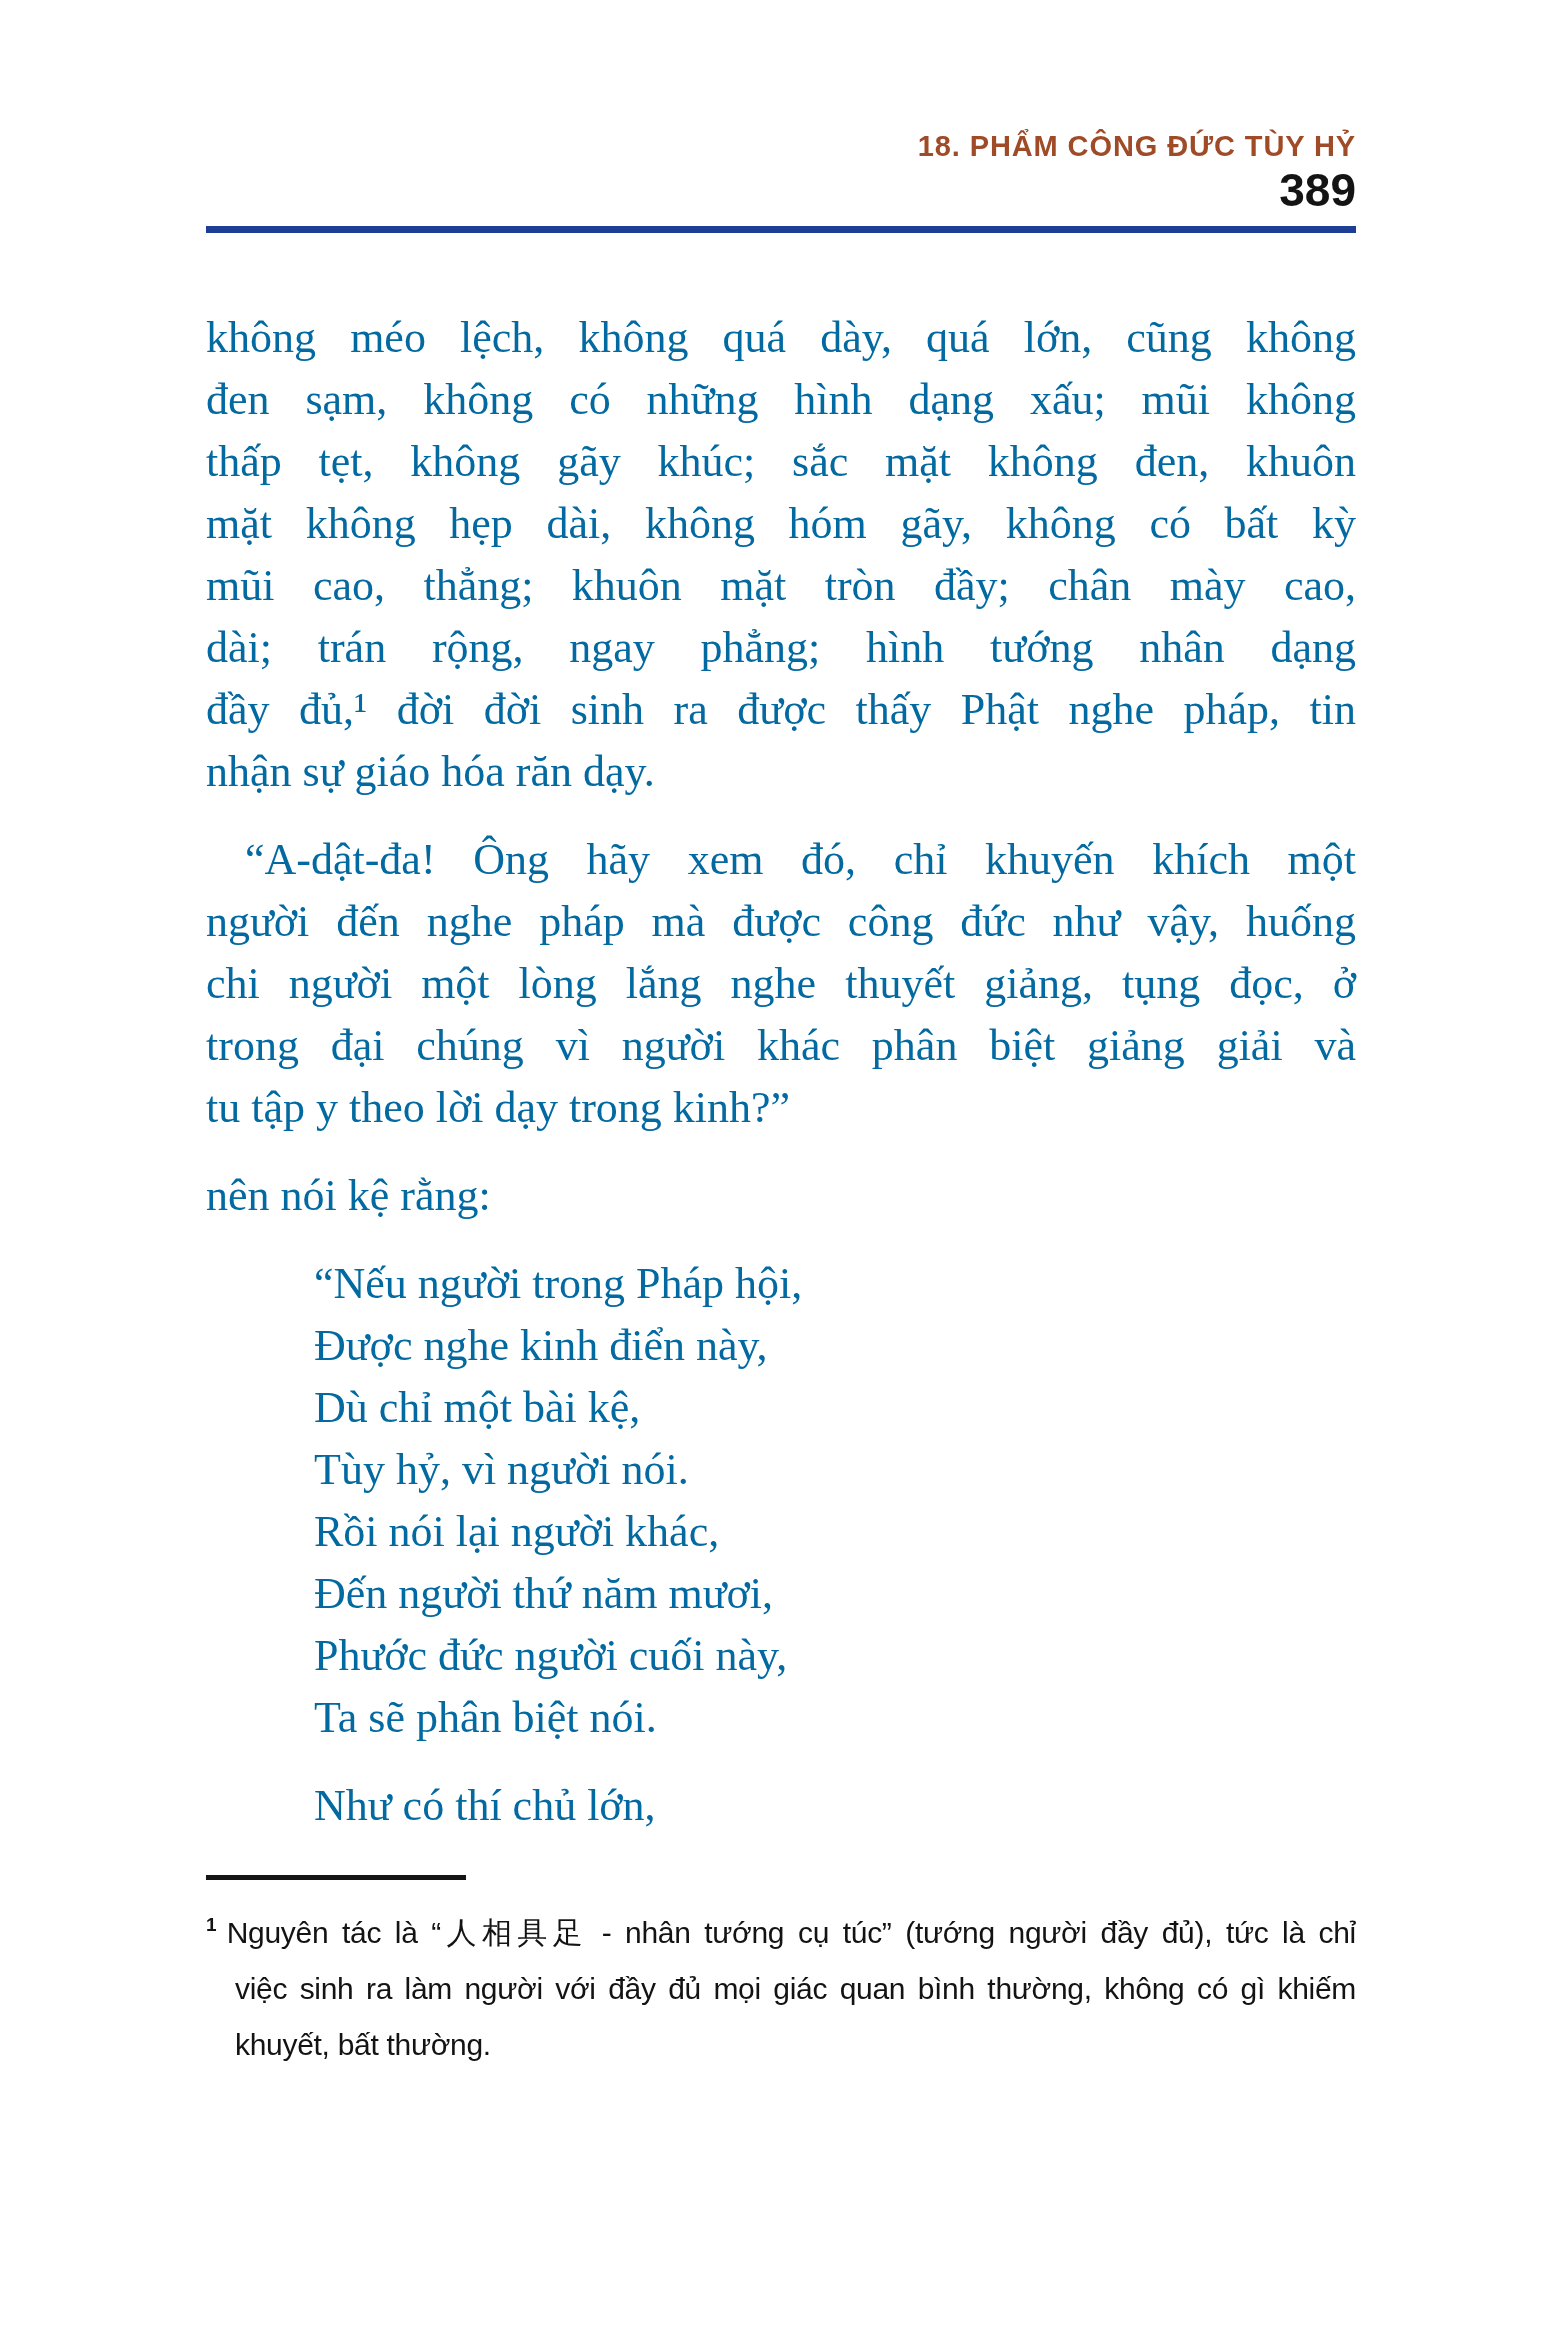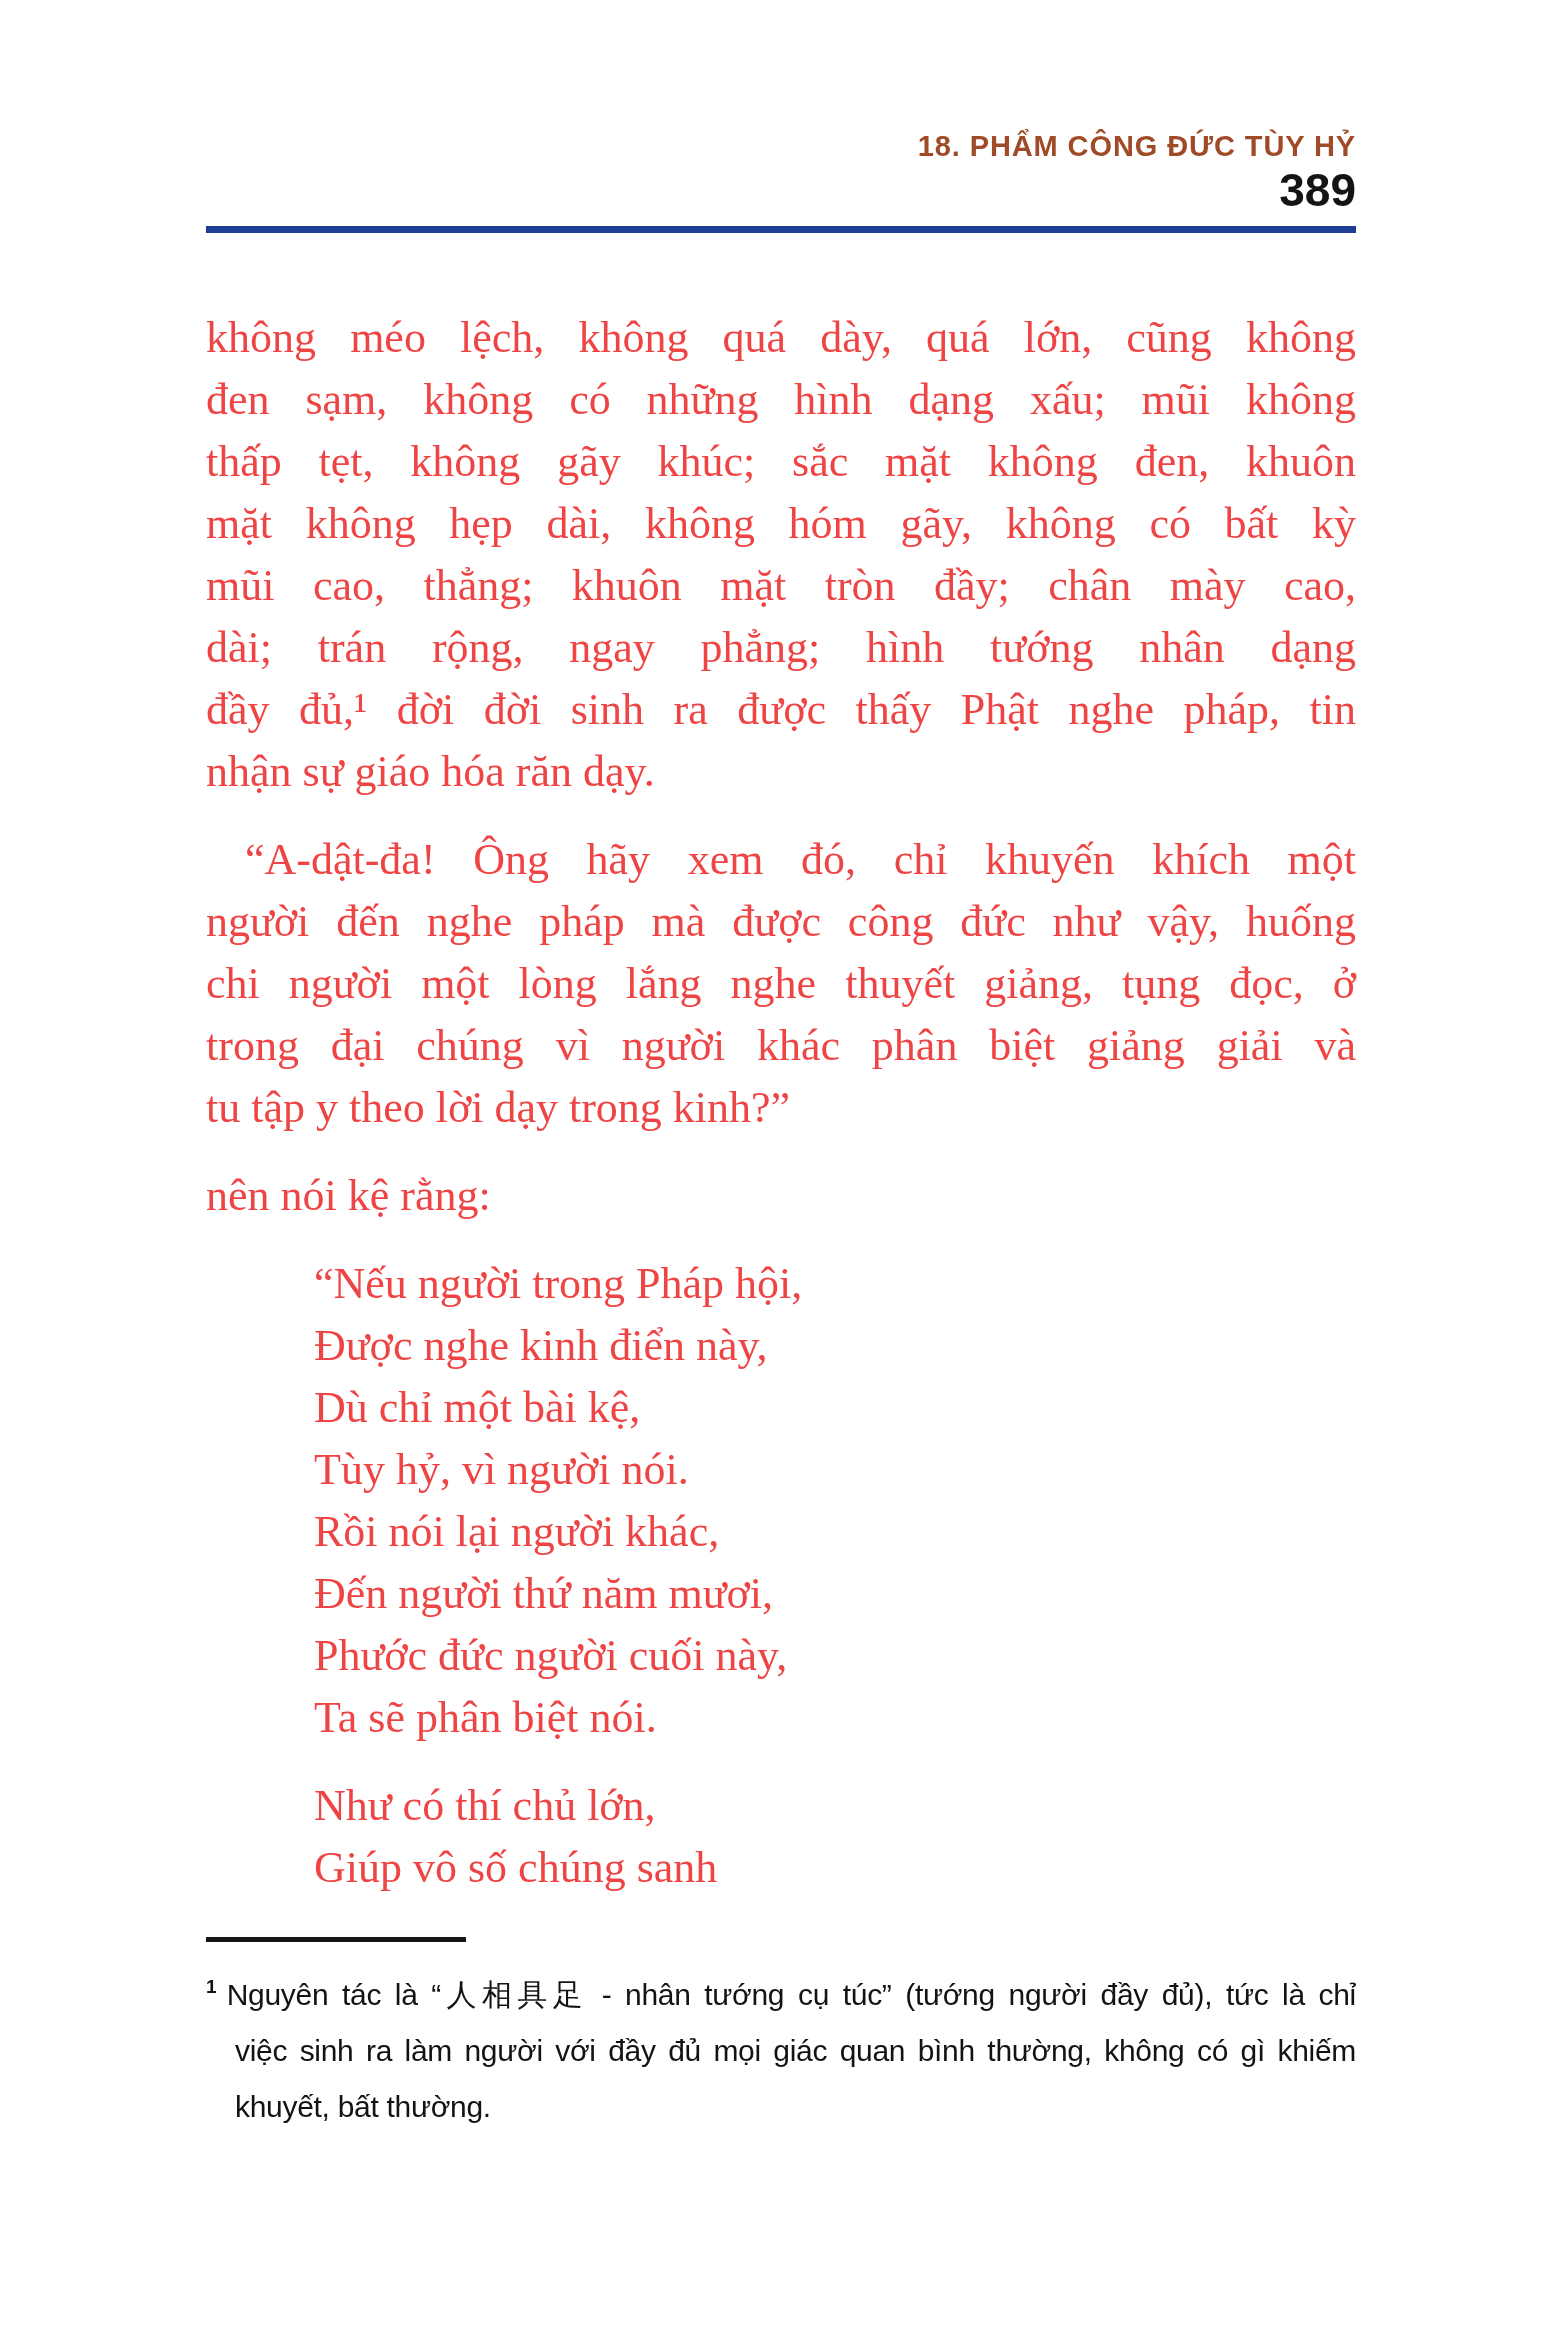--- a/index.html
+++ b/index.html
@@ -46,21 +46,21 @@
   .header-rule {
     margin-top: 8.7px;
     height: 7px;
     background: #1e3e96;
   }
   
   .body-text {
     margin-top: 74px;
     font-size: 44px;
     line-height: 62px;
-    color: #ef4444;
+    color: #0369a1;
   }
   .para { margin: 0; }
   .para + .para { margin-top: 26px; }
   .pline {
     text-align: justify;
     text-align-last: justify;
     text-justify: inter-word;
   }
   .pline.findent { text-indent: 39px; }
   .pline.lastline { text-align-last: left; }
@@ -137,21 +137,20 @@
           <div class="vline">Được nghe kinh điển này,</div>
           <div class="vline">Dù chỉ một bài kệ,</div>
           <div class="vline">Tùy hỷ, vì người nói.</div>
           <div class="vline">Rồi nói lại người khác,</div>
           <div class="vline">Đến người thứ năm mươi,</div>
           <div class="vline">Phước đức người cuối này,</div>
           <div class="vline">Ta sẽ phân biệt nói.</div>
         </div>
         <div class="para verse">
           <div class="vline">Như có thí chủ lớn,</div>
-          <div class="vline">Giúp vô số chúng sanh</div>
         </div>
       </main>
 
     <div class="footnote">
       <div class="footnote-rule"></div>
       <div class="fn-text" id="footnote-container">
           <div class="fn-line first"><span class="fn-marker">1</span>Nguyên tác là “人相具足 - nhân tướng cụ túc” (tướng người đầy đủ), tức là chỉ</div>
           <div class="fn-line">việc sinh ra làm người với đầy đủ mọi giác quan bình thường, không có gì khiếm</div>
           <div class="fn-line lastline">khuyết, bất thường.</div>
         </div>

